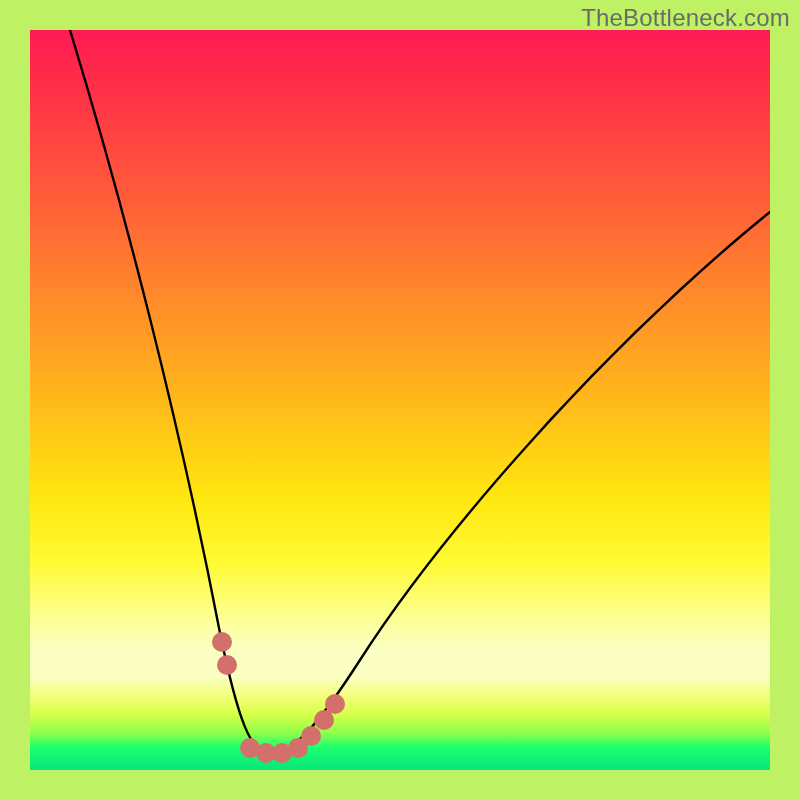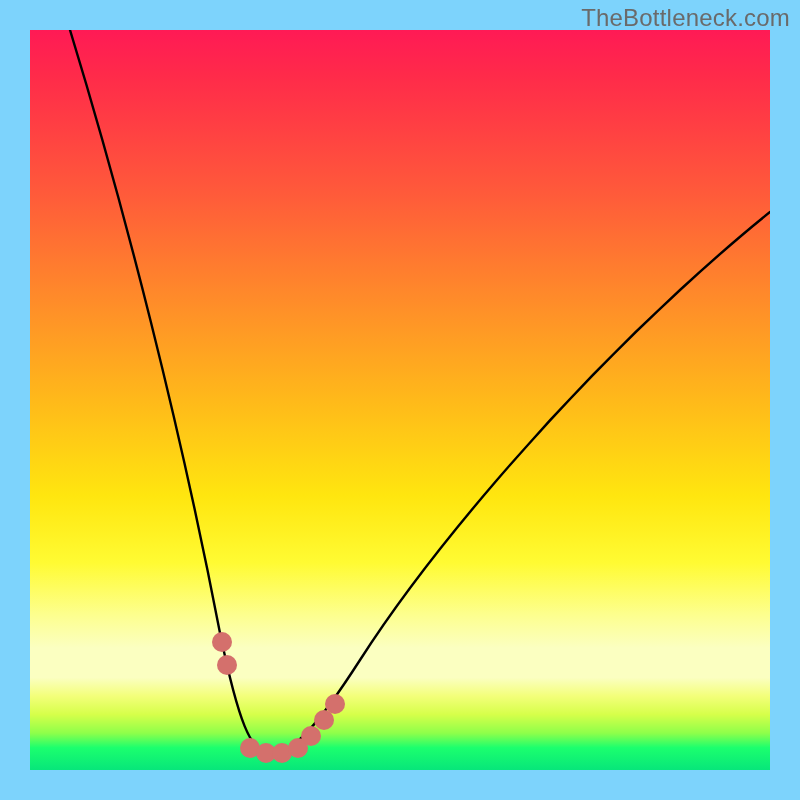--- a/index.html
+++ b/index.html
@@ -7,21 +7,21 @@
     padding: 0;
     width: 800px;
     height: 800px;
     background: #000;
     overflow: hidden;
     font-family: Arial, Helvetica, sans-serif;
   }
   .frame {
     position: absolute;
     inset: 0;
-    background: #7dd3fc;
+    background: #bef264;
     padding-left: 18px;
   }
   .plot-area {
     position: absolute;
     left: 30px;
     top: 30px;
     width: 740px;
     height: 740px;
     overflow: hidden;
   }

